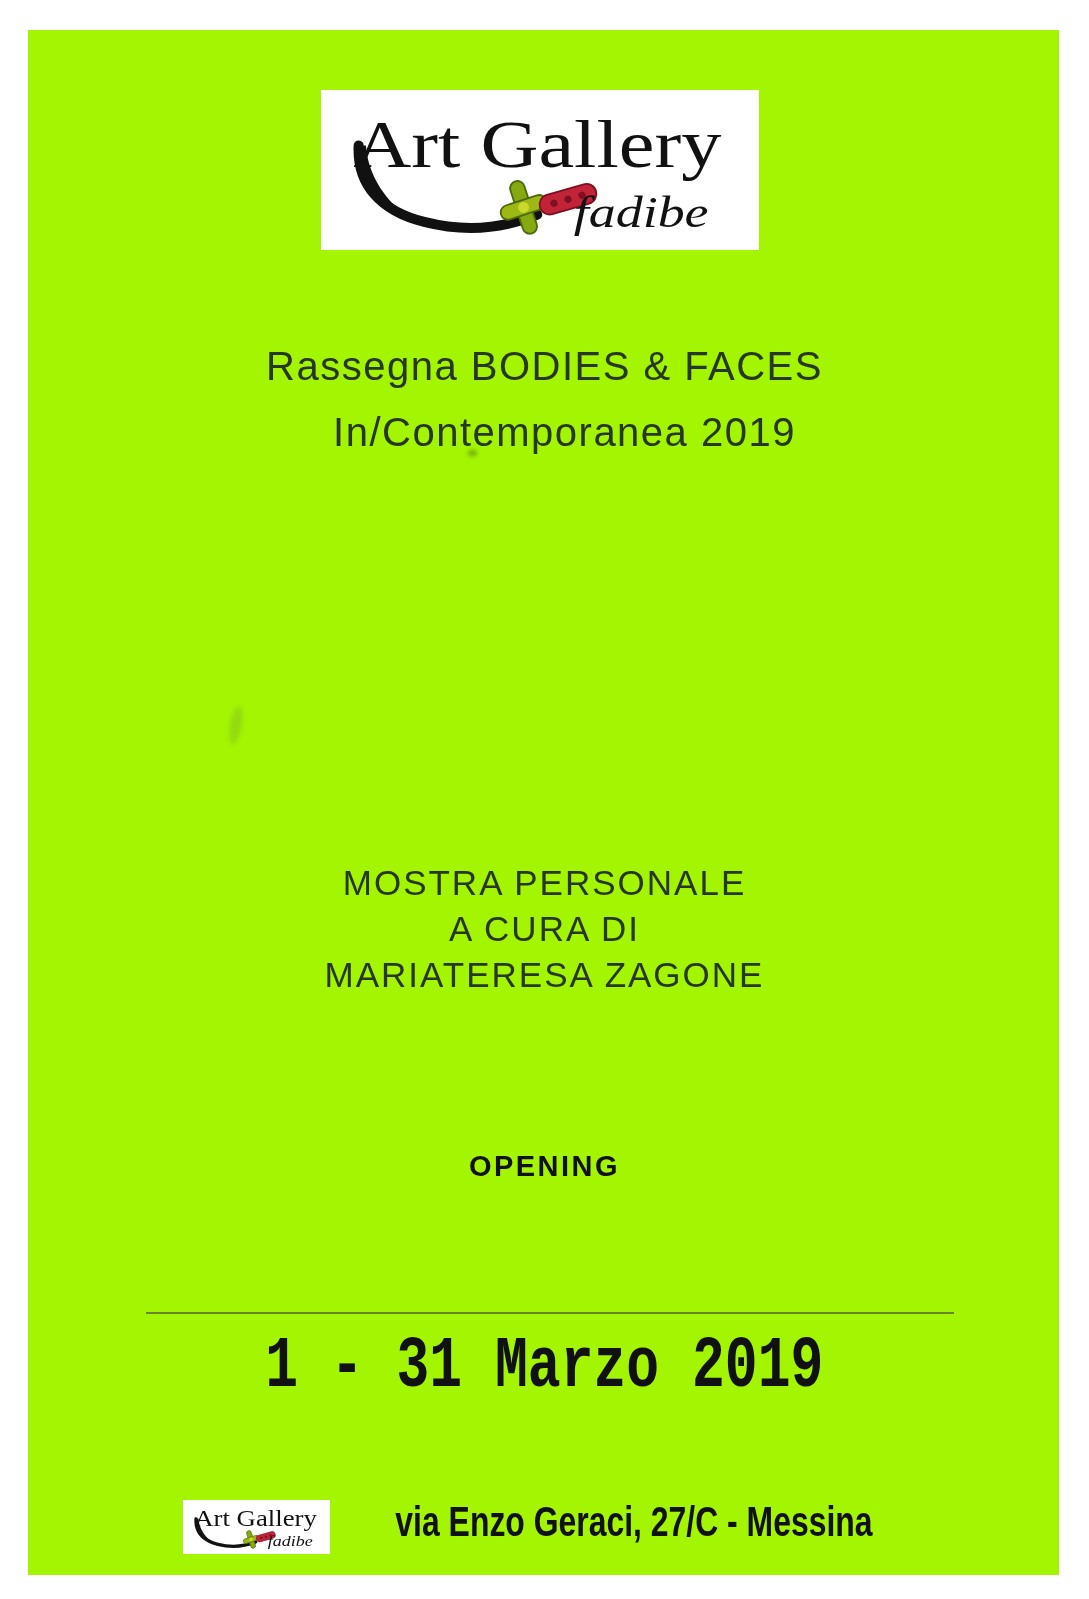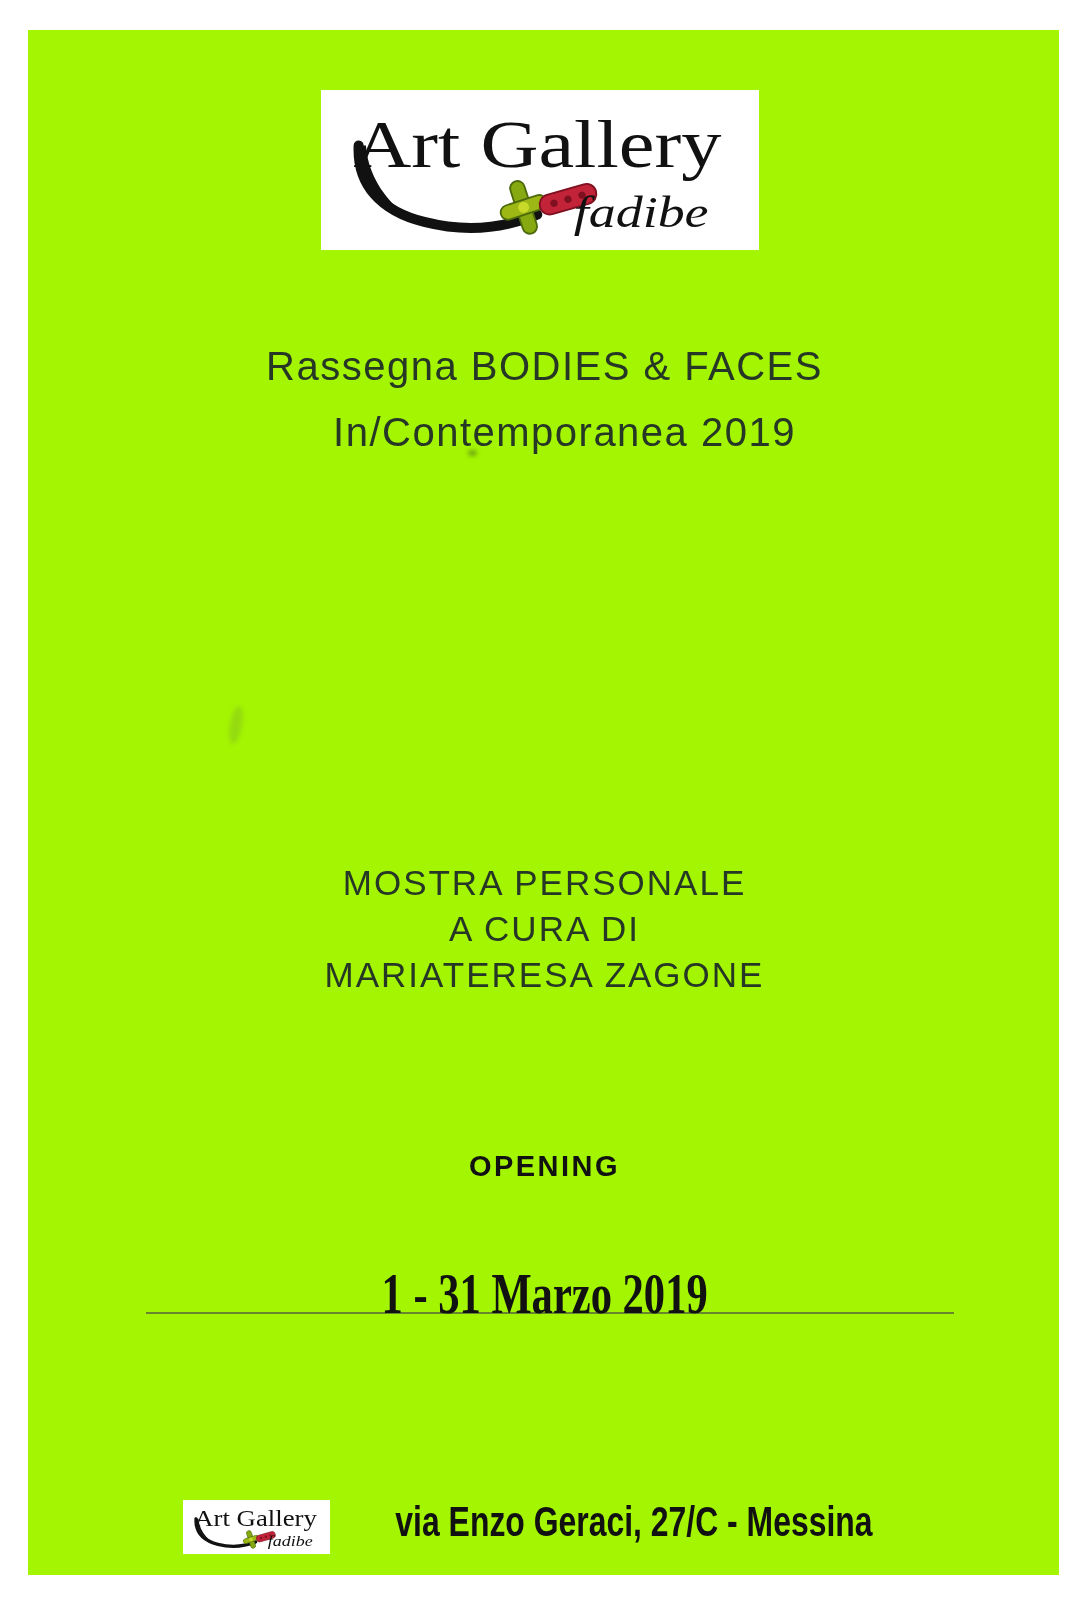--- a/index.html
+++ b/index.html
@@ -56,23 +56,23 @@
   .opening-date{
     top:1208px;color:var(--black-text);
     font-family:"DejaVu Sans","Liberation Sans",sans-serif;
     font-weight:bold;font-size:60px;
   }
   .divider{
     position:absolute;left:146px;top:1312px;width:808px;height:2px;
     background:var(--divider);
   }
   .exhibition-dates{
-    top:1262px;color:var(--black-text);
-    font-family:Liberation Serif, serif;
-    font-weight:bold;font-size:56px;
+    top:1326px;color:var(--black-text);
+    font-family:Liberation Mono, monospace;
+    font-weight:bold;font-size:72px;
   }
   .footer-logo-box{
     position:absolute;left:183px;top:1500px;width:147px;height:54px;
     background:var(--panel);
     display:flex;align-items:center;justify-content:center;
   }
   .footer-logo-box svg{width:137px;height:48px;}
   .address-line{
     position:absolute;left:320px;width:610px;top:1498px;
     color:var(--black-text);text-align:center;

